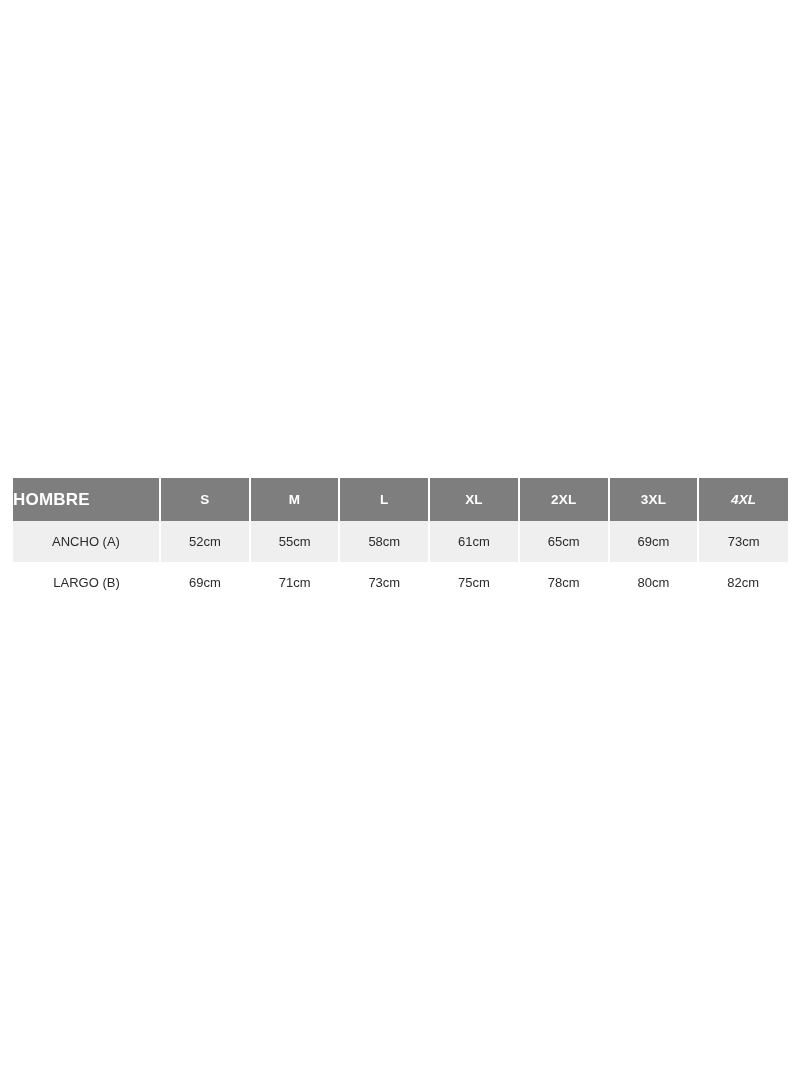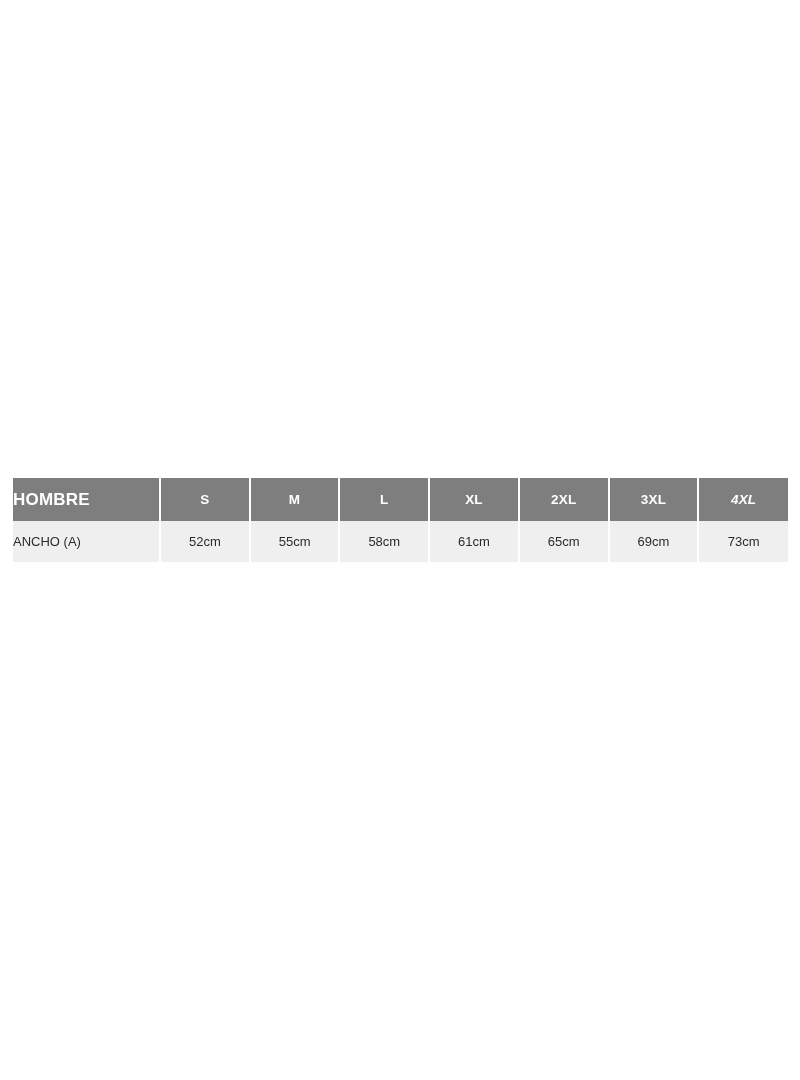--- a/index.html
+++ b/index.html
@@ -82,20 +82,21 @@
   }
   tr.data-row td {
     padding: 0;
     margin: 16px;
     border: none;
     vertical-align: middle;
     line-height: 41px;
     height: 41px;
     color: #2b2b2b;
     font-size: 13px;
+    text-align: center;
   }
   td.row-label {
     text-align: left;
     padding-left: 10px;
     font-size: 13.5px;
   }
   td.measure {
     text-align: center;
   }
 
@@ -152,18 +153,28 @@
           <td class="row-label">ANCHO (A)</td>
           <td class="measure">52cm</td>
           <td class="measure">55cm</td>
           <td class="measure">58cm</td>
           <td class="measure">61cm</td>
           <td class="measure">65cm</td>
           <td class="measure">69cm</td>
           <td class="measure">73cm</td>
         </tr>
 
+        <tr class="data-row row-plain">
+          <td class="row-label">LARGO (B)</td>
+          <td class="measure">69cm</td>
+          <td class="measure">71cm</td>
+          <td class="measure">73cm</td>
+          <td class="measure">75cm</td>
+          <td class="measure">78cm</td>
+          <td class="measure">80cm</td>
+          <td class="measure">82cm</td>
+        </tr>
 
       </tbody>
     </table>
 
   </div>
 </div>
 
 </body></html>

